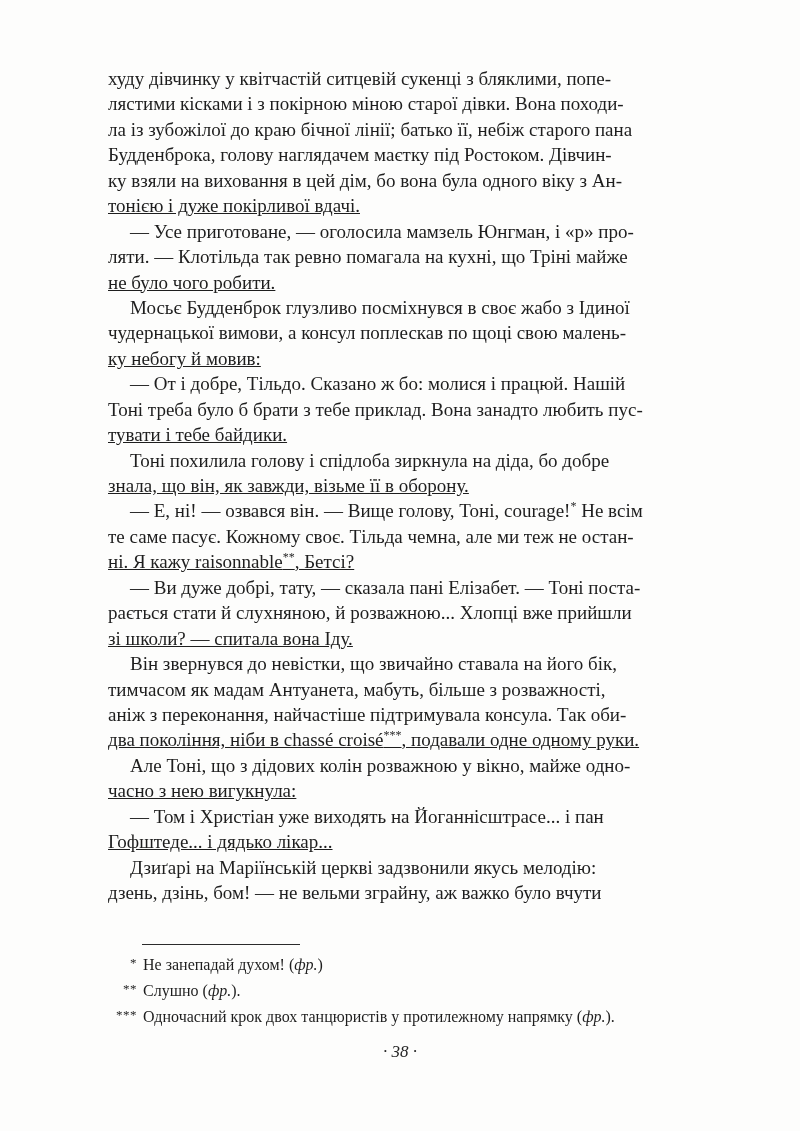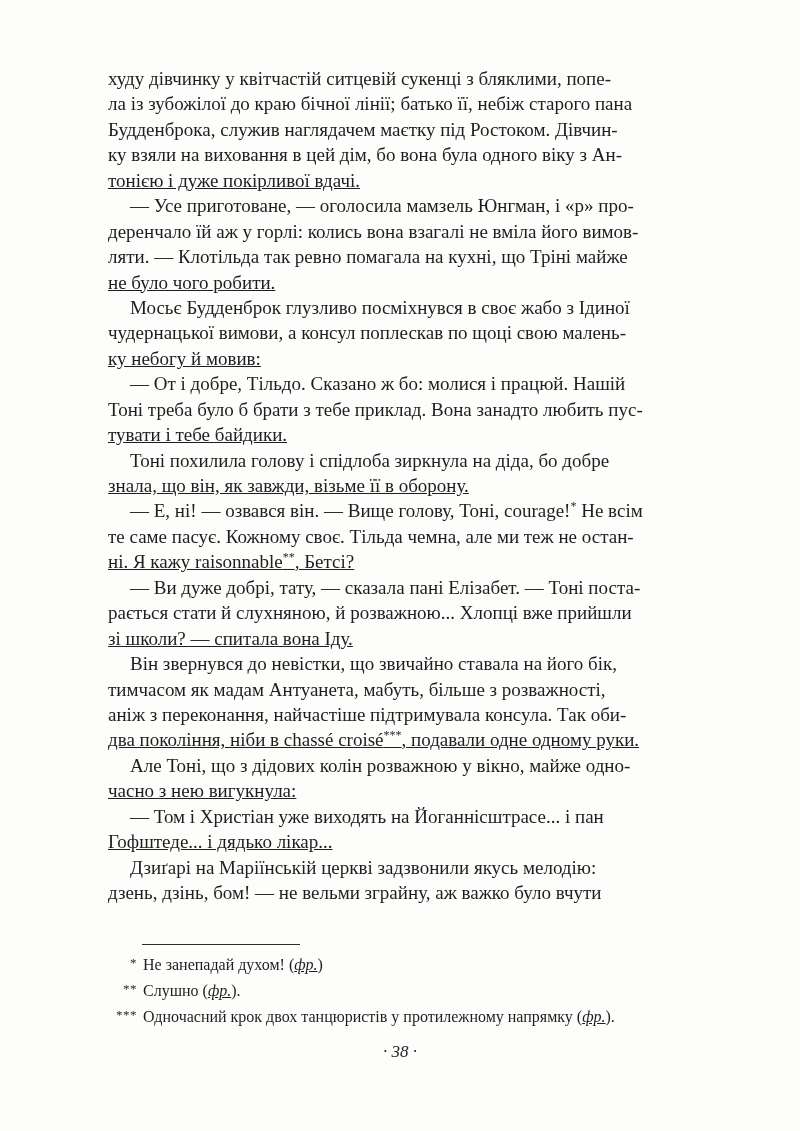--- a/index.html
+++ b/index.html
@@ -70,49 +70,49 @@
   .fnrow { display: flex; align-items: baseline; }
   .fnmark {
     flex: 0 0 29px;
     text-align: right;
     margin-right: 6px;
     font-size: 13px;
     position: relative;
     top: -3px;
     letter-spacing: 0.5px;
   }
-  .fntext i { font-style: italic; text-decoration: underline; }
+  .fntext i { font-style: italic; }
   
   .pageno {
     position: absolute;
     left: 0;
     top: 1042px;
     width: 100%;
     text-align: center;
     font-style: italic;
     font-size: 17px;
     color: #252525;
   }
 </style>
 </head>
 <body>
 
 <div class="page">
 
   <div class="text-block">
       <div class="para">
         <div class="line">худу дівчинку у квітчастій ситцевій сукенці з бляклими, попе-</div>
+        <div class="line">лястими кісками і з покірною міною старої дівки. Вона походи-</div>
         <div class="line">ла із зубожілої до краю бічної лінії; батько її, небіж старого пана</div>
-        <div class="line">Будденброка, служив наглядачем маєтку під Ростоком. Дівчин-</div>
+        <div class="line">Будденброка, голову наглядачем маєтку під Ростоком. Дівчин-</div>
         <div class="line">ку взяли на виховання в цей дім, бо вона була одного віку з Ан-</div>
         <div class="line end">тонією і дуже покірливої вдачі.</div>
       </div>
       <div class="para">
         <div class="line indent">— Усе приготоване, — оголосила мамзель Юнгман, і «р» про-</div>
-        <div class="line">деренчало їй аж у горлі: колись вона взагалі не вміла його вимов-</div>
         <div class="line">ляти. — Клотільда так ревно помагала на кухні, що Тріні майже</div>
         <div class="line end">не було чого робити.</div>
       </div>
       <div class="para">
         <div class="line indent">Мосьє Будденброк глузливо посміхнувся в своє жабо з Ідиної</div>
         <div class="line">чудернацької вимови, а консул поплескав по щоці свою малень-</div>
         <div class="line end">ку небогу й мовив:</div>
       </div>
       <div class="para">
         <div class="line indent">— От і добре, Тільдо. Сказано ж бо: молися і працюй. Нашій</div>

